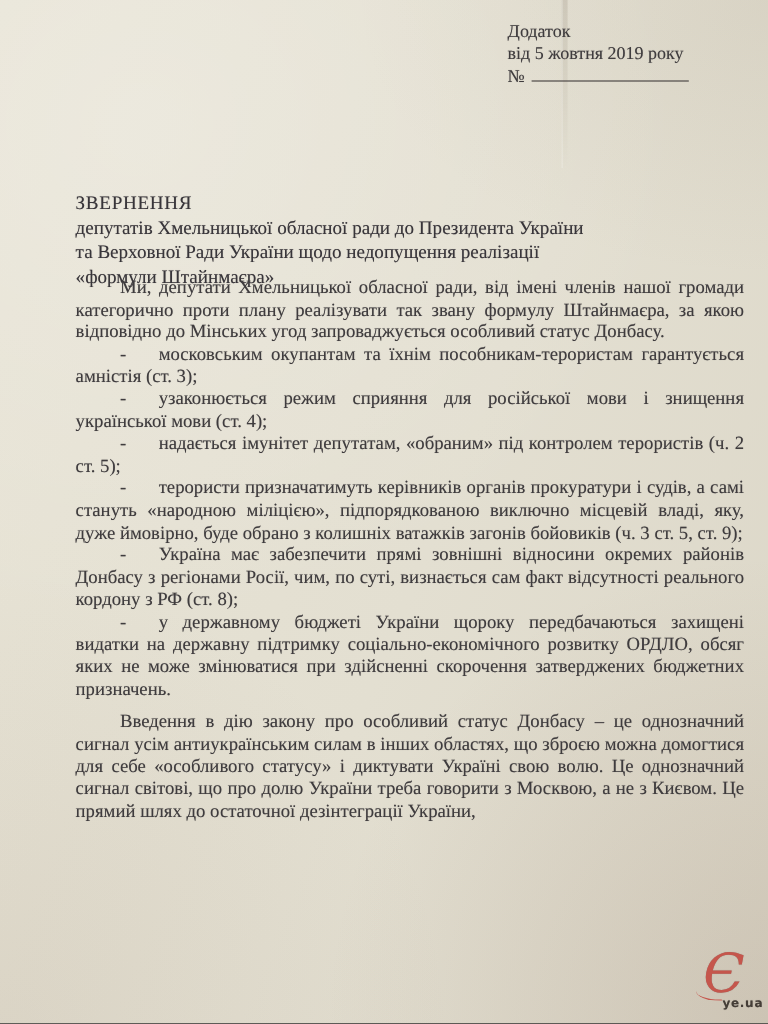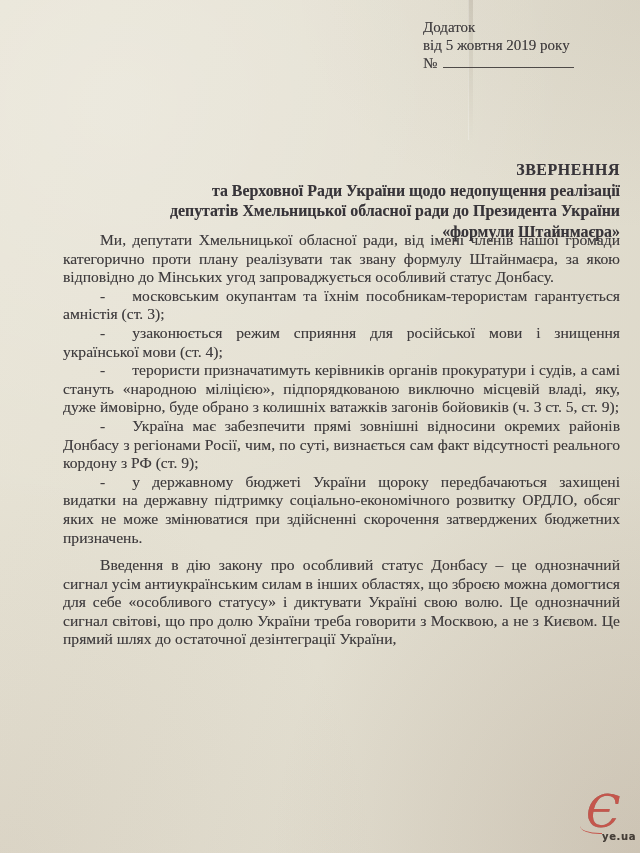--- a/index.html
+++ b/index.html
@@ -47,22 +47,22 @@
     height: 12px;
     margin-left: 6px;
     border-bottom: 1.7px solid #4e4a48;
     vertical-align: baseline;
   }
 
   .title {
     position: absolute;
     left: 63px; top: 160px;
     width: 557px;
-    text-align: right;
-    font-weight: bold;
+    text-align: left;
+    font-weight: normal;
     font-size: 15.9px;
     line-height: 20.5px;
     color: #38353a;
   }
   .title .t1 { letter-spacing: .6px; }
 
   .body {
     position: absolute;
     left: 63px; top: 231px;
     width: 557px;
@@ -116,36 +116,37 @@
   <div class="doc-header">
     <div>Додаток</div>
     <div>від 5 жовтня 2019 року</div>
     <div class="num-line">
       <span>№</span><span class="num-blank"></span>
     </div>
   </div>
 
   <div class="title">
     <div class="t1">ЗВЕРНЕННЯ</div>
+    <div>депутатів Хмельницької обласної ради до Президента України</div>
     <div>та Верховної Ради України щодо недопущення реалізації</div>
-    <div>депутатів Хмельницької обласної ради до Президента України</div>
     <div>«формули Штайнмаєра»</div>
   </div>
 
   <div class="body">
     <p>Ми, депутати Хмельницької обласної ради, від імені членів нашої громади категорично проти плану реалізувати так звану формулу Штайнмаєра, за якою відповідно до Мінських угод запроваджується особливий статус Донбасу.</p>
 
     <p><span>-</span><span class="dash-gap"></span><span>московським окупантам та їхнім пособникам-терористам гарантується амністія (ст. 3);</span></p>
 
     <p><span>-</span><span class="dash-gap"></span><span>узаконюється режим сприяння для російської мови і знищення української мови (ст. 4);</span></p>
 
+    <p><span>-</span><span class="dash-gap"></span><span>надається імунітет депутатам, «обраним» під контролем терористів (ч. 2 ст. 5);</span></p>
 
     <p><span>-</span><span class="dash-gap"></span><span>терористи призначатимуть керівників органів прокуратури і судів, а самі стануть «народною міліцією», підпорядкованою виключно місцевій владі, яку, дуже ймовірно, буде обрано з колишніх ватажків загонів бойовиків (ч. 3 ст. 5, ст. 9);</span></p>
 
-    <p><span>-</span><span class="dash-gap"></span><span>Україна має забезпечити прямі зовнішні відносини окремих районів Донбасу з регіонами Росії, чим, по суті, визнається сам факт відсутності реального кордону з РФ (ст. 9);</span></p>
+    <p><span>-</span><span class="dash-gap"></span><span>Україна має забезпечити прямі зовнішні відносини окремих районів Донбасу з регіонами Росії, чим, по суті, визнається сам факт відсутності реального кордону з РФ (ст. 8);</span></p>
 
     <p><span>-</span><span class="dash-gap"></span><span>у державному бюджеті України щороку передбачаються захищені видатки на державну підтримку соціально-економічного розвитку ОРДЛО, обсяг яких не може змінюватися при здійсненні скорочення затверджених бюджетних призначень.</span></p>
 
     <p class="final">Введення в дію закону про особливий статус Донбасу – це однозначний сигнал усім антиукраїнським силам в інших областях, що зброєю можна домогтися для себе «особливого статусу» і диктувати Україні свою волю. Це однозначний сигнал світові, що про долю України треба говорити з Москвою, а не з Києвом. Це прямий шлях до остаточної дезінтеграції України,</p>
   </div>
 
   <div class="watermark">
     <span class="wm-tail"></span>
     <span class="wm-glyph">Є</span>
     <span class="wm-site">ye.ua</span>

